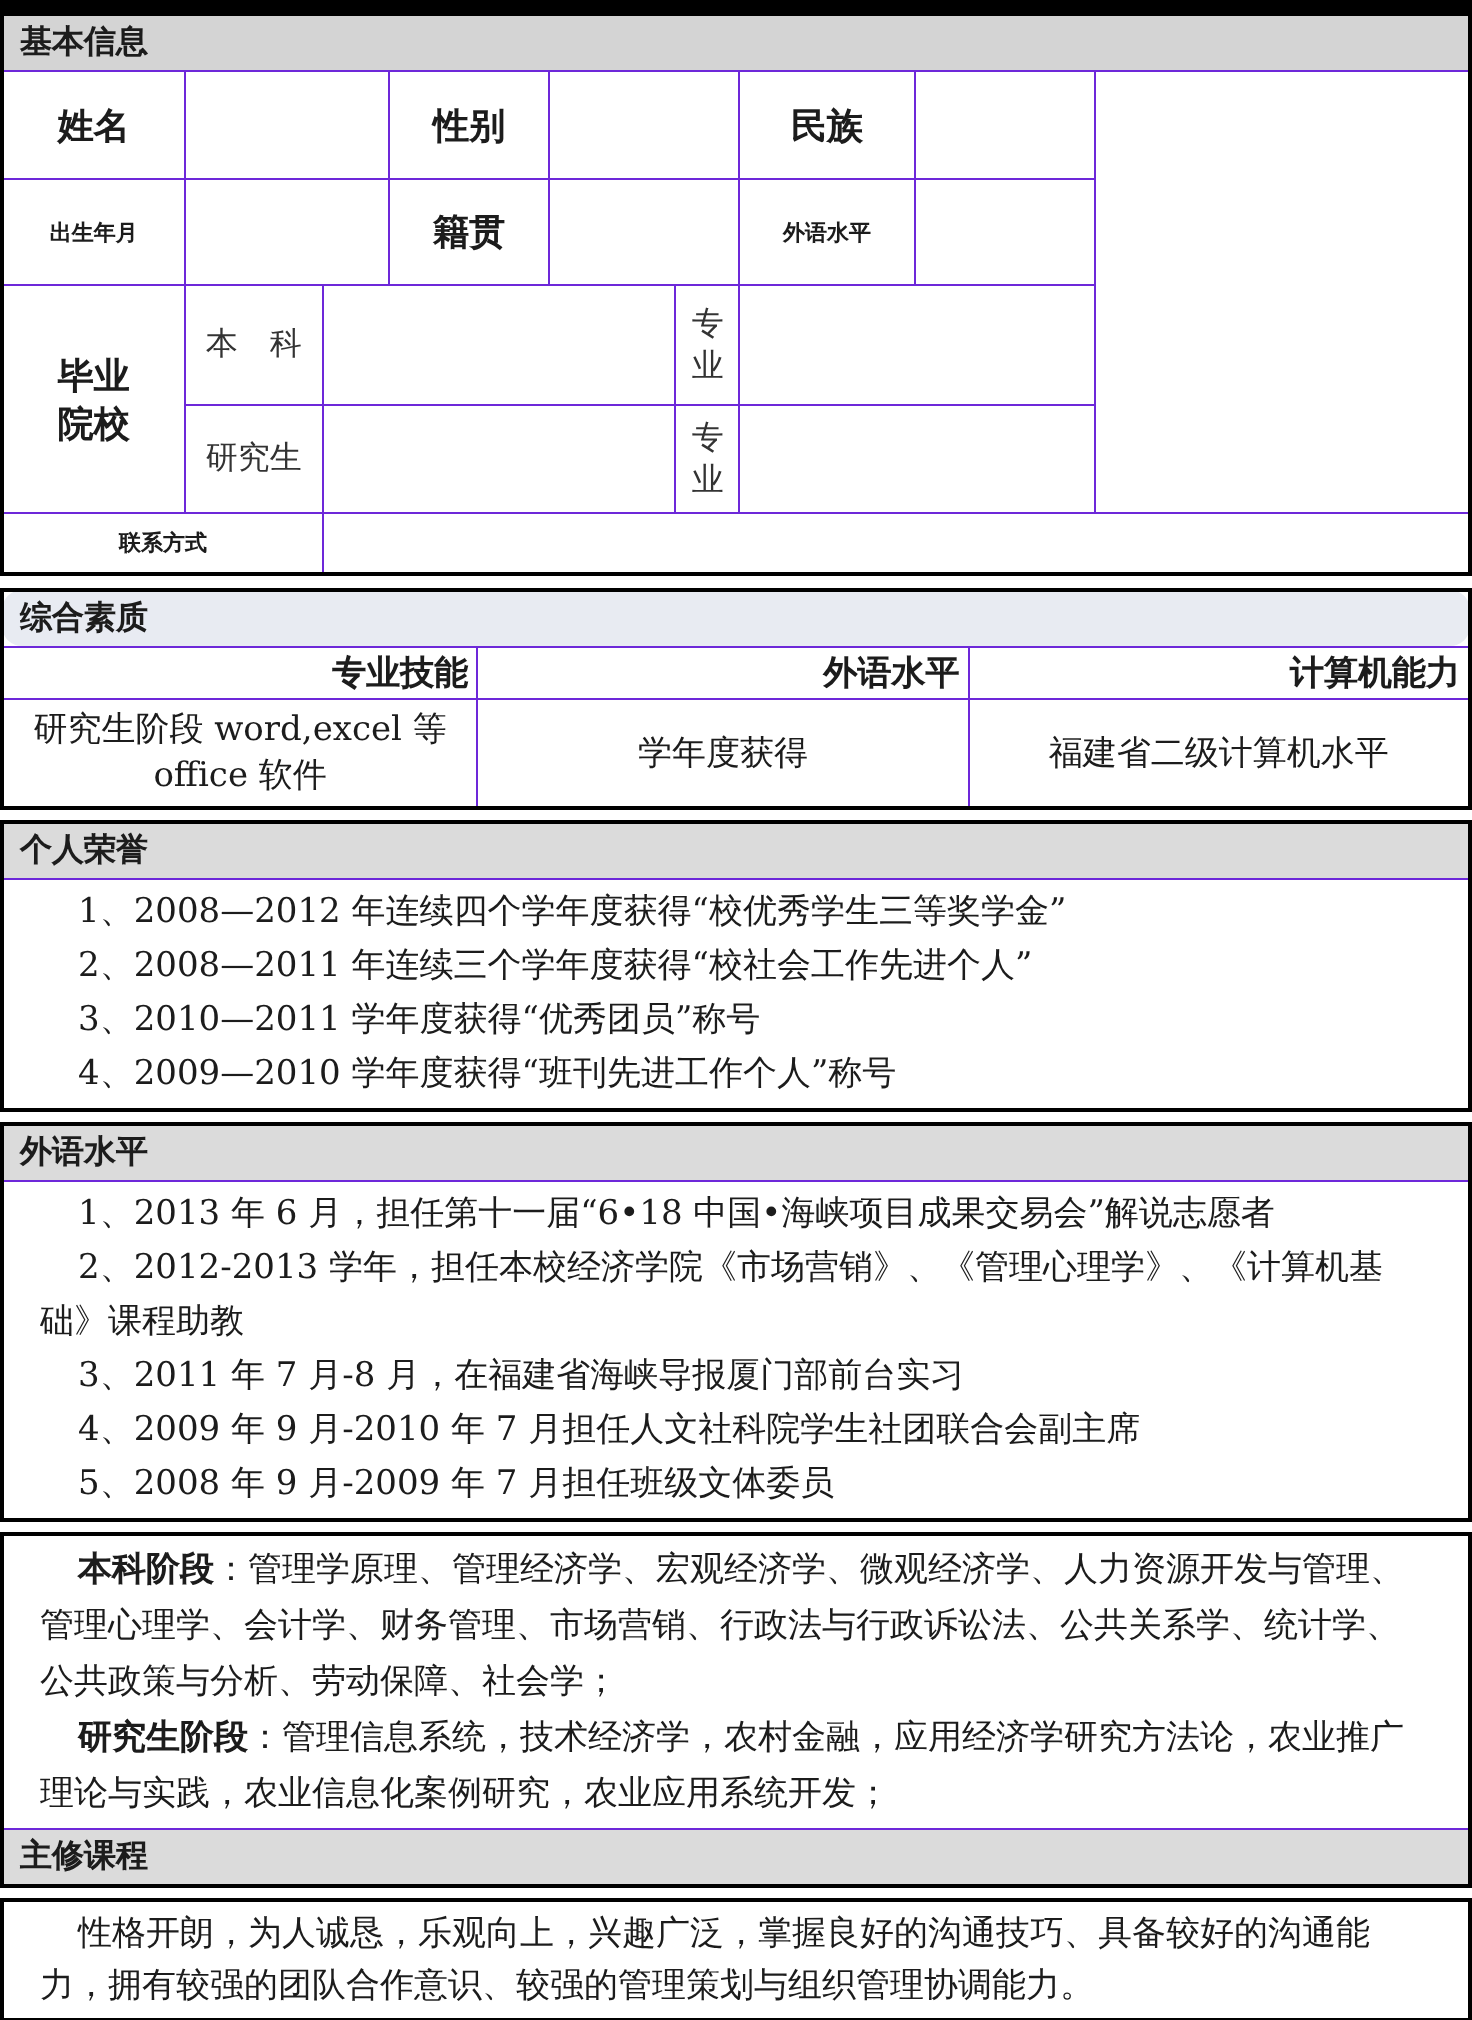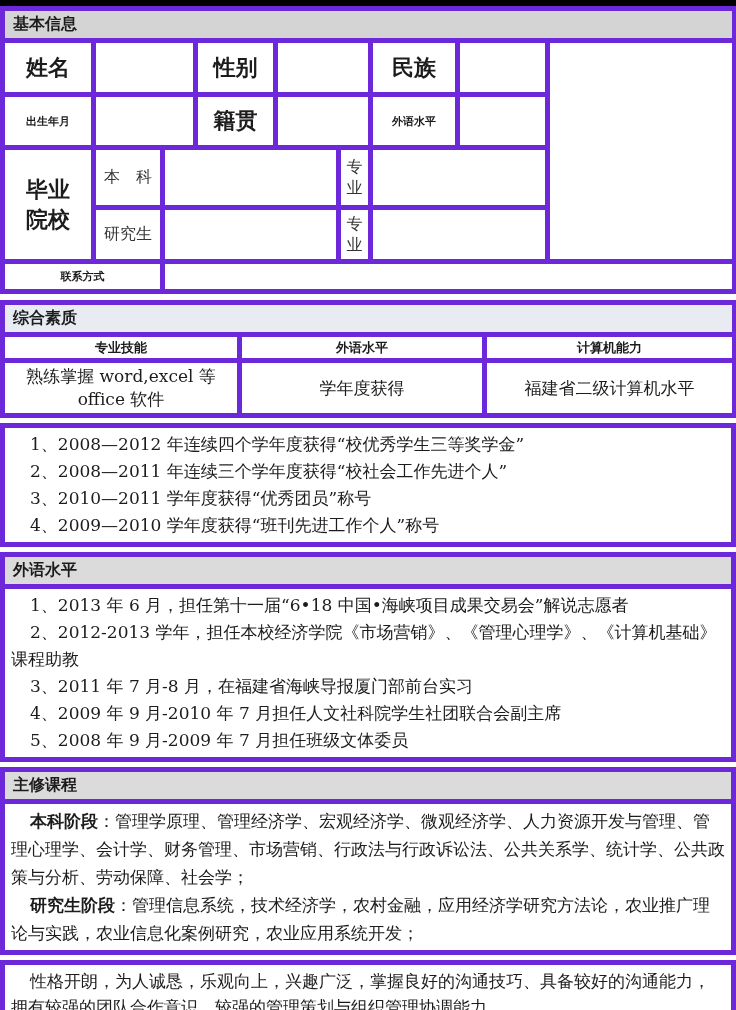--- a/index.html
+++ b/index.html
@@ -12,47 +12,47 @@
   }
   * { box-sizing: border-box; }
   .top-bar { width: 736px; height: 6px; background: #000; }
 
   table {
     width: 736px;
     border-collapse: collapse;
     border: 2px solid #000;
     table-layout: fixed;
   }
-  td { border: 5px solid #6d28d9; padding: 0 4px; overflow: hidden; }
+  td { border: 1px solid #6d28d9; padding: 0 4px; overflow: hidden; }
 
   .section-header {
     font-weight: bold;
     font-size: 16px;
     padding: 3px 8px;
     background: #d6d6d6;
     font-family: "Liberation Sans", "DejaVu Sans", sans-serif;
     height: 25px;
   }
   .hdr-gray  { background: #d4d4d4; }
-  .hdr-blue  { background: #e8ebf2; }
+  .hdr-blue  { background: #e8ebf2; border-radius: 10px; }
   .hdr-light { background: #dbdbdb; }
 
-  .lbl { font-weight: bold; text-align: center; font-size: 22px; }
+  .lbl { font-weight: bold; text-align: center; font-size: 18px; }
   .lbl-sm { font-weight: bold; text-align: center; font-size: 11px; }
   .sub-lbl { font-weight: normal; text-align: center; font-size: 16px; color: #333; }
   .pre { white-space: pre-line; }
   .blank {}
 
   .gap6 { margin-top: 6px; }
   .gap5 { margin-top: 5px; }
 
-  .col-head { font-weight: bold; text-align: center; font-size: 13px; height: 26px; }
+  .col-head { font-weight: bold; text-align: right; font-size: 17px; height: 26px; }
   .cell-center { text-align: center; font-size: 17px; }
 
-  .content-cell { padding: 3px 6px; font-size: 17px; line-height: 27px; vertical-align: top; }
+  .content-cell { padding: 3px 18px; font-size: 17px; line-height: 27px; vertical-align: top; }
   .list-line { text-indent: 19px; }
   .para { text-indent: 19px; line-height: 28px; }
   .para-label { font-weight: bold; }
   .eval-text { text-indent: 19px; line-height: 26px; }
 </style>
 </head>
 <body>
 
 <div class="top-bar"></div>
 
@@ -121,30 +121,33 @@
   <tbody>
       <tr>
     <td colspan="3" class="section-header hdr-blue">综合素质</td>
   </tr>
   <tr>
     <td class="col-head">专业技能</td>
     <td class="col-head">外语水平</td>
     <td class="col-head">计算机能力</td>
   </tr>
   <tr style="height:55px">
-    <td class="cell-center pre">熟练掌握 word,excel 等
+    <td class="cell-center pre">研究生阶段 word,excel 等
 office 软件</td>
     <td class="cell-center">学年度获得</td>
     <td class="cell-center">福建省二级计算机水平</td>
   </tr>
 </tbody>
   </table>
 
 <table class="gap5">
   <tbody>
+      <tr>
+    <td class="section-header hdr-light">个人荣誉</td>
+  </tr>
   <tr>
     <td class="content-cell">
       <div class="list-line">1、2008—2012 年连续四个学年度获得“校优秀学生三等奖学金”</div>
       <div class="list-line">2、2008—2011 年连续三个学年度获得“校社会工作先进个人”</div>
       <div class="list-line">3、2010—2011 学年度获得“优秀团员”称号</div>
       <div class="list-line">4、2009—2010 学年度获得“班刊先进工作个人”称号</div>
     </td>
   </tr>
 </tbody>
   </table>
@@ -162,27 +165,27 @@
       <div class="list-line">4、2009 年 9 月-2010 年 7 月担任人文社科院学生社团联合会副主席</div>
       <div class="list-line">5、2008 年 9 月-2009 年 7 月担任班级文体委员</div>
     </td>
   </tr>
 </tbody>
   </table>
 
 <table class="gap5">
   <tbody>
       <tr>
-    <td class="section-header hdr-light">主修课程</td>
-  </tr>
-  <tr>
     <td class="content-cell">
       <div class="para"><span class="para-label">本科阶段</span><span>：</span><span>管理学原理、管理经济学、宏观经济学、微观经济学、人力资源开发与管理、管理心理学、会计学、财务管理、市场营销、行政法与行政诉讼法、公共关系学、统计学、公共政策与分析、劳动保障、社会学；</span></div>
       <div class="para"><span class="para-label">研究生阶段</span><span>：</span><span>管理信息系统，技术经济学，农村金融，应用经济学研究方法论，农业推广理论与实践，农业信息化案例研究，农业应用系统开发；</span></div>
     </td>
+  </tr>
+  <tr>
+    <td class="section-header hdr-light">主修课程</td>
   </tr>
 </tbody>
   </table>
 
 <table class="gap5">
   <tbody>
   <tr>
     <td class="content-cell">
       <div class="eval-text">性格开朗，为人诚恳，乐观向上，兴趣广泛，掌握良好的沟通技巧、具备较好的沟通能力，拥有较强的团队合作意识、较强的管理策划与组织管理协调能力。</div>
     </td>

